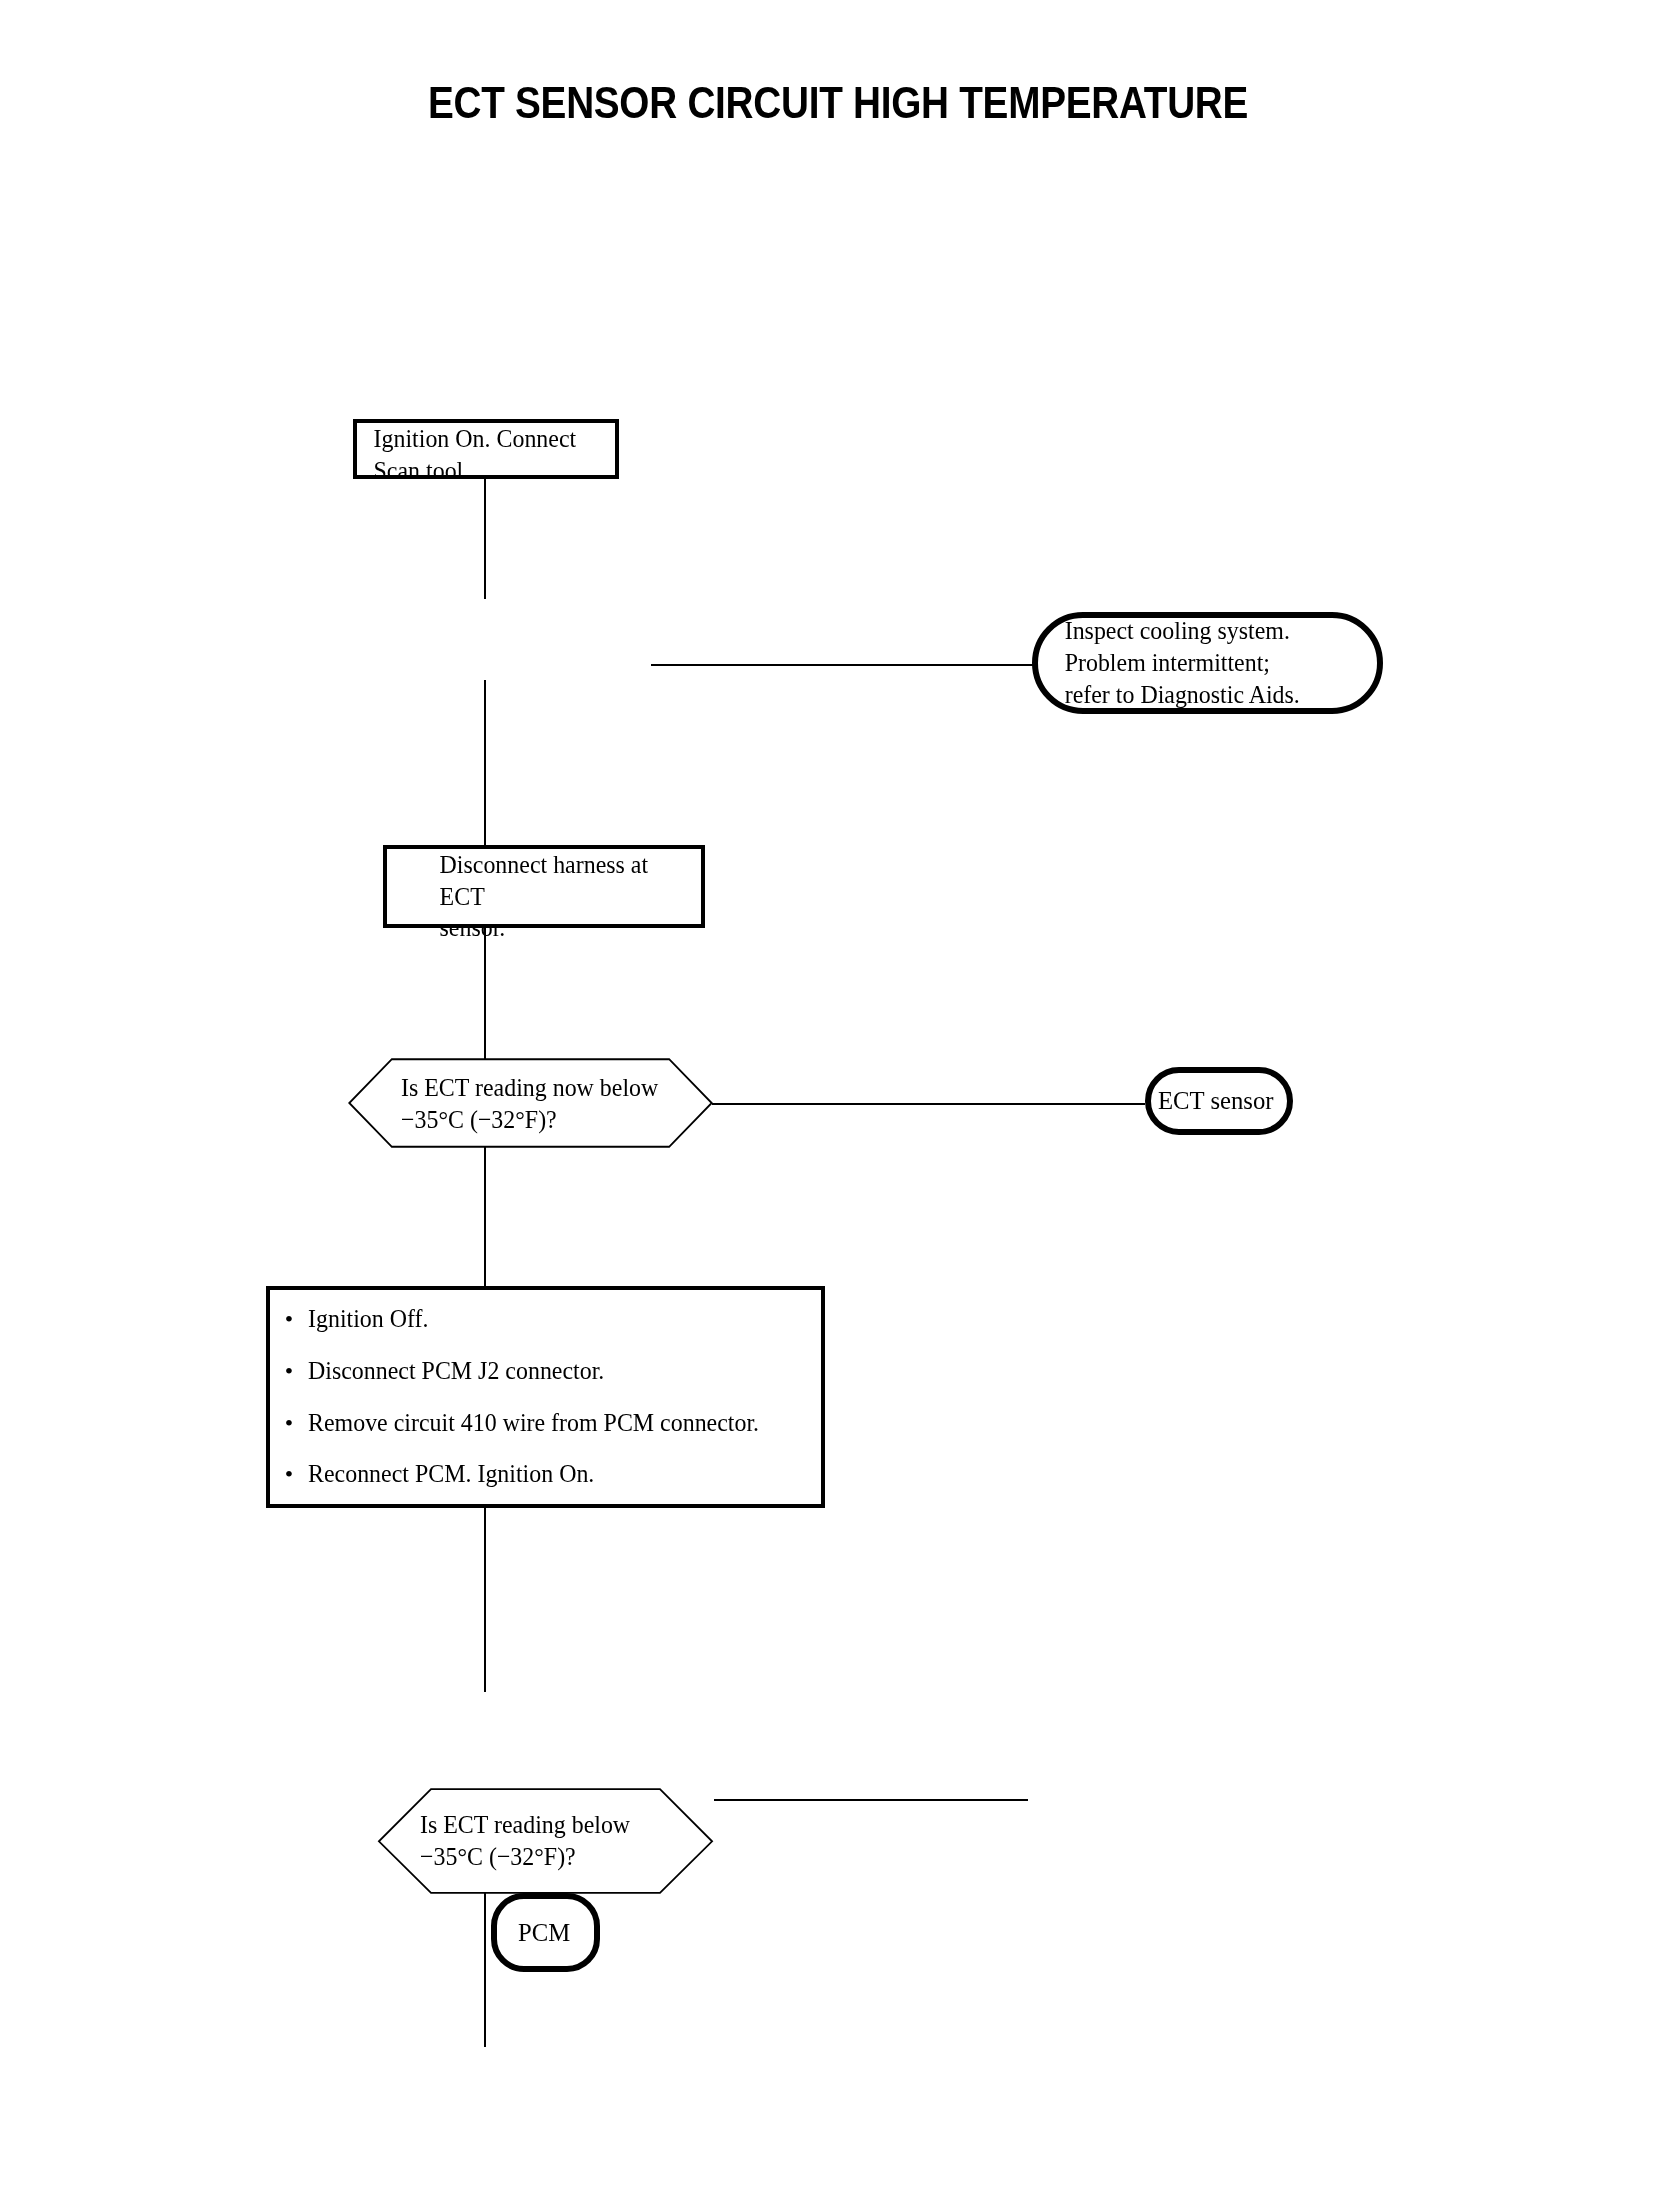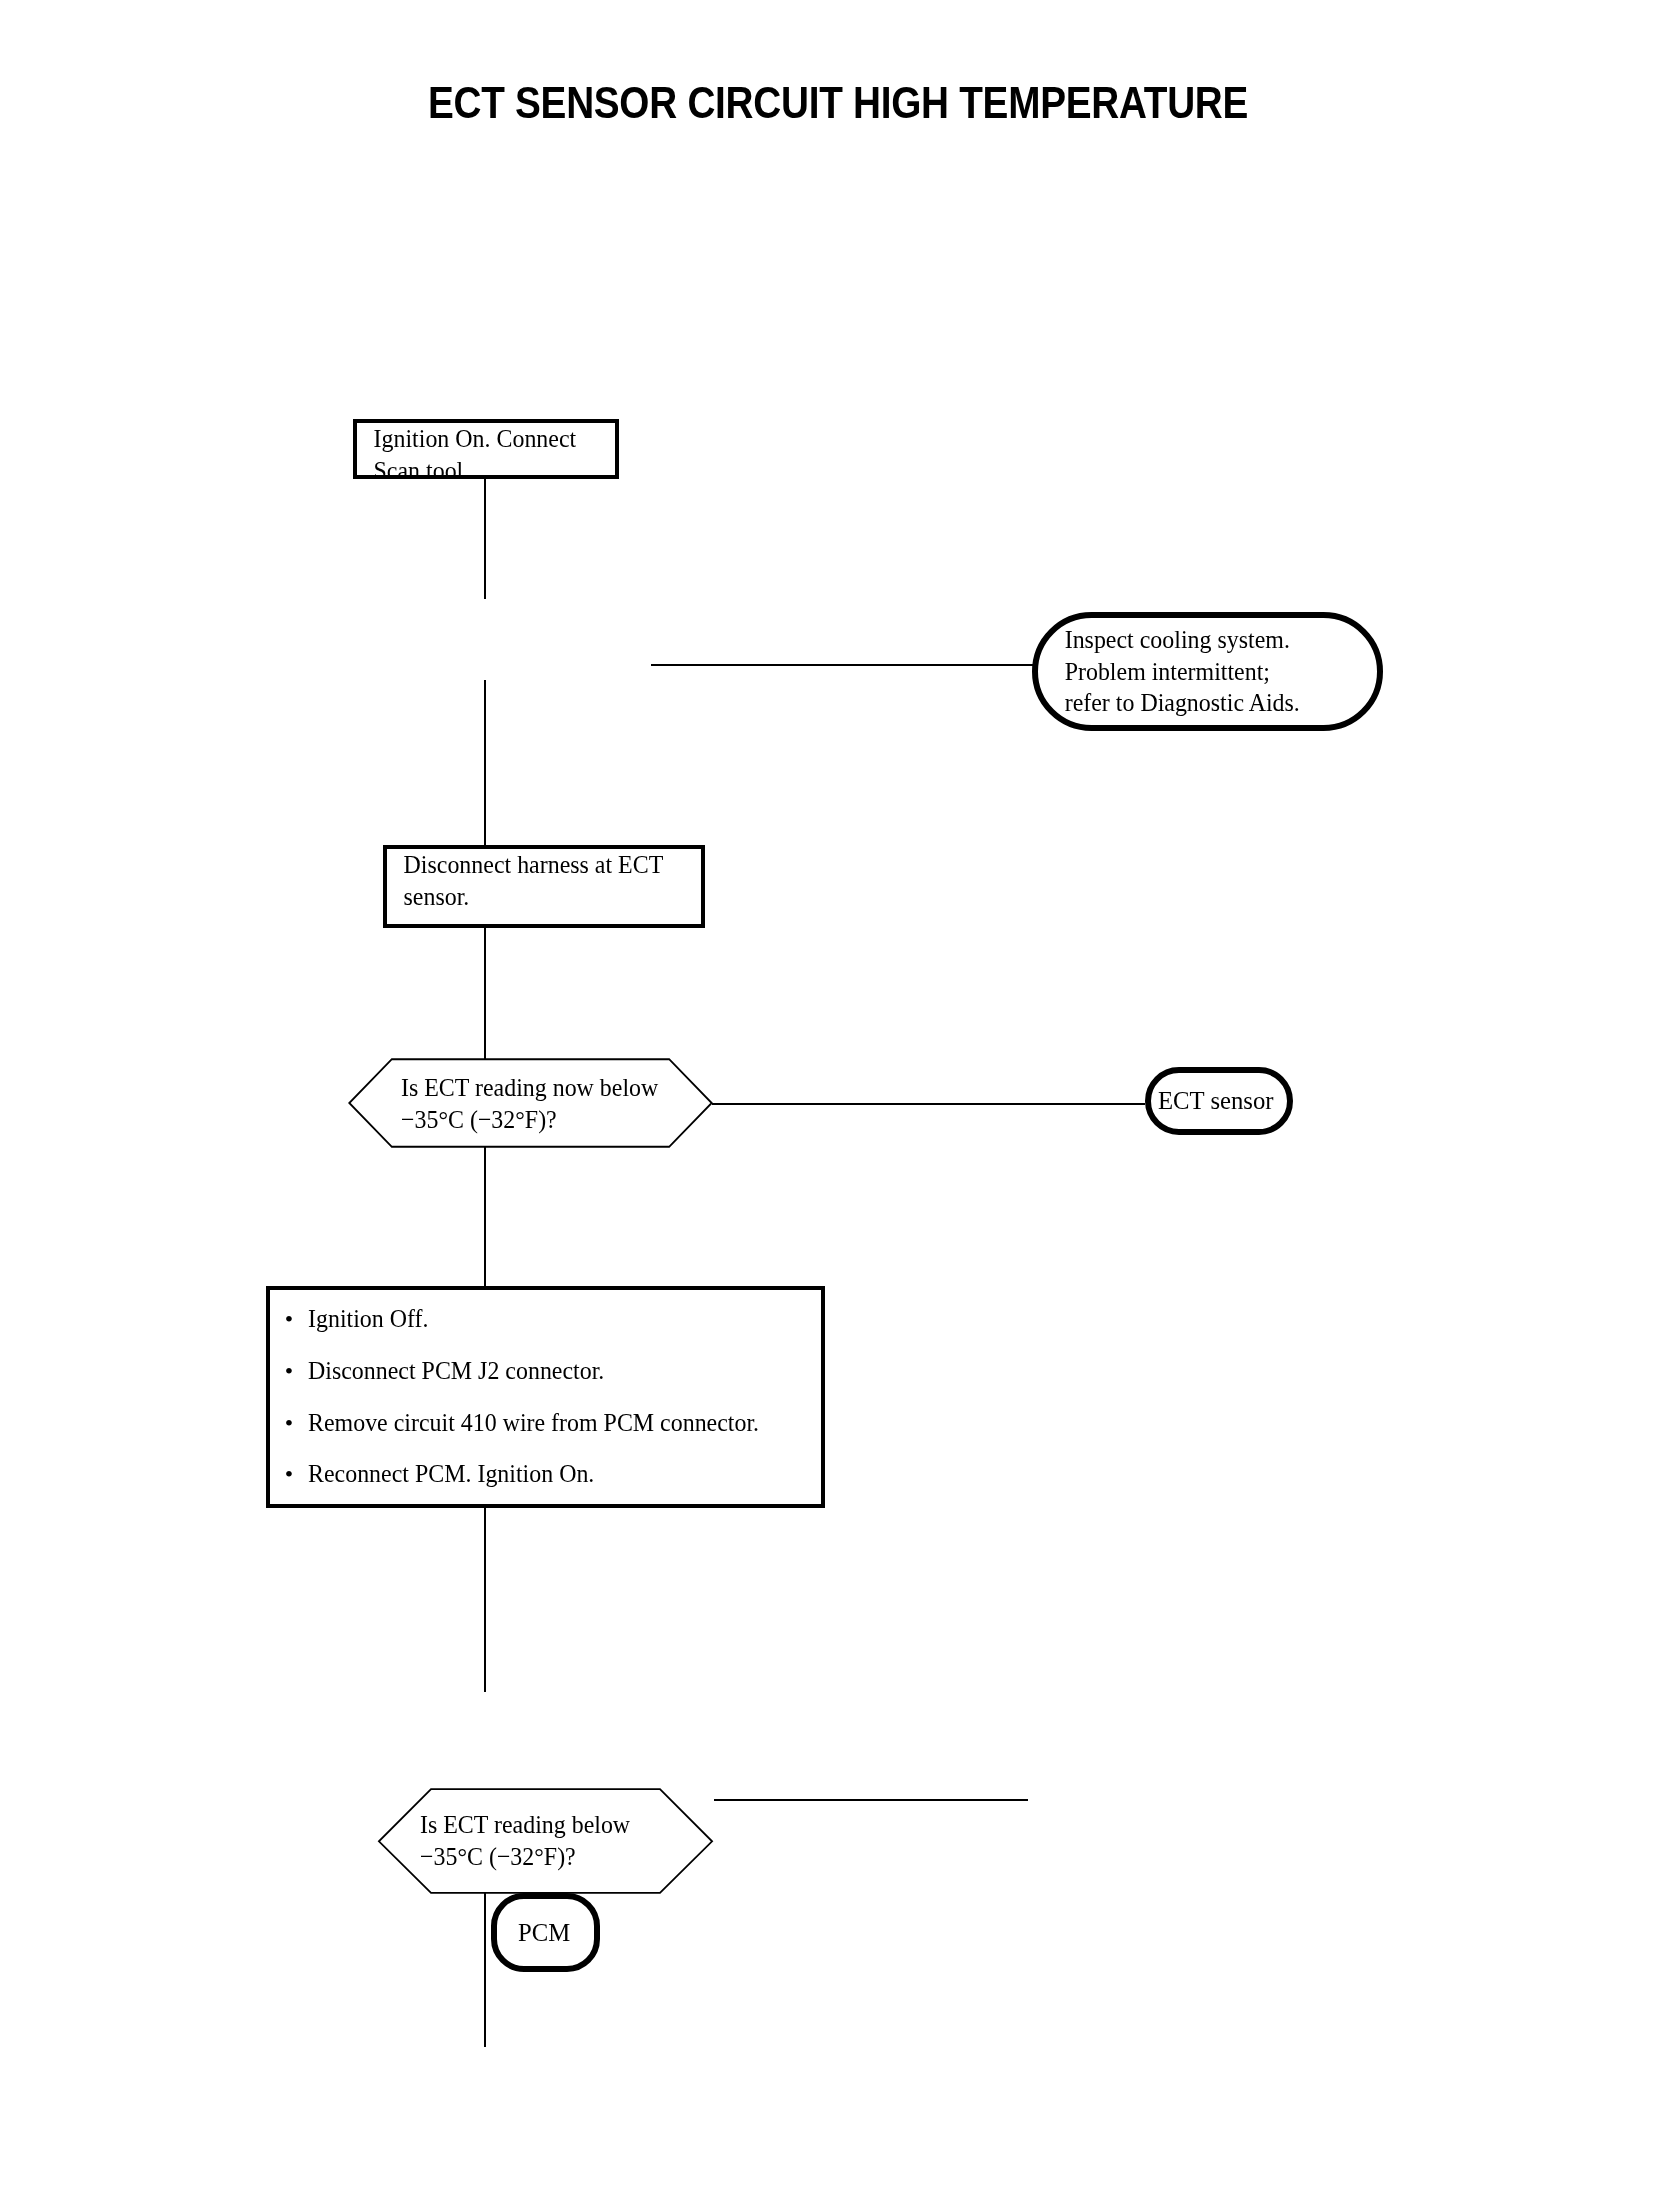--- a/index.html
+++ b/index.html
@@ -146,27 +146,27 @@
 
   <div class="conn-h" style="left:651px; top:616px; width:382px;"></div>
   <div class="conn-h" style="left:712px; top:1055px; width:433px;"></div>
   <div class="conn-h" style="left:714px; top:1751px; width:314px;"></div>
 
   <div class="proc-box" style="left:353px; top:371px; width:266px; height:60px;">
     <div class="node-text">Ignition On. Connect Scan tool.</div>
   </div>
 
 
-  <div class="round-box" style="left:1032px; top:564px; width:351px; height:119px; border-radius:60px;">
+  <div class="round-box" style="left:1032px; top:564px; width:351px; height:102px; border-radius:60px;">
     <div class="node-text" style="padding-left:29px;">Inspect cooling system.
 Problem intermittent;
 refer to Diagnostic Aids.</div>
   </div>
 
-  <div class="proc-box" style="left:383px; top:797px; width:322px; height:83px;">
+  <div class="proc-box" style="left:383px; top:797px; width:322px; height:83px;padding-left:36px;">
     <div class="node-text">Disconnect harness at ECT
 sensor.</div>
   </div>
 
   <div class="hexagon" style="left:348px; top:1010px; width:365px; height:90px;">
     <svg width="365" height="90" viewBox="0 0 600 148">
       <polygon points="72,2 528,2 598,74 528,146 72,146 2,74" fill="#ffffff" stroke="#000000" stroke-width="3"></polygon>
     </svg>
     <div class="hex-label" style="left:53px; top:14px;">Is ECT reading now below
 −35°C (−32°F)?</div>

